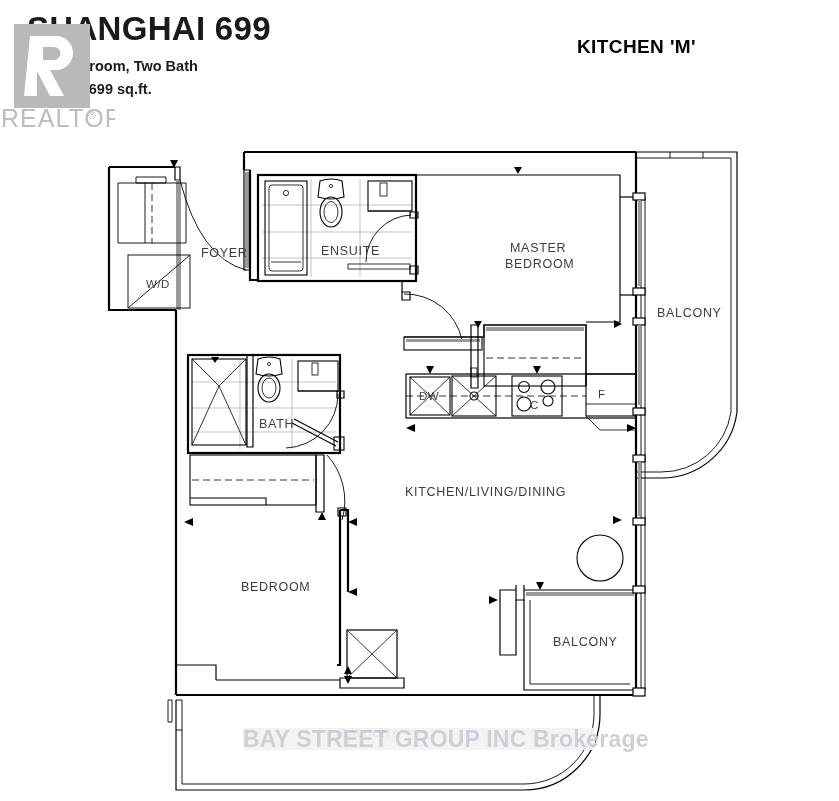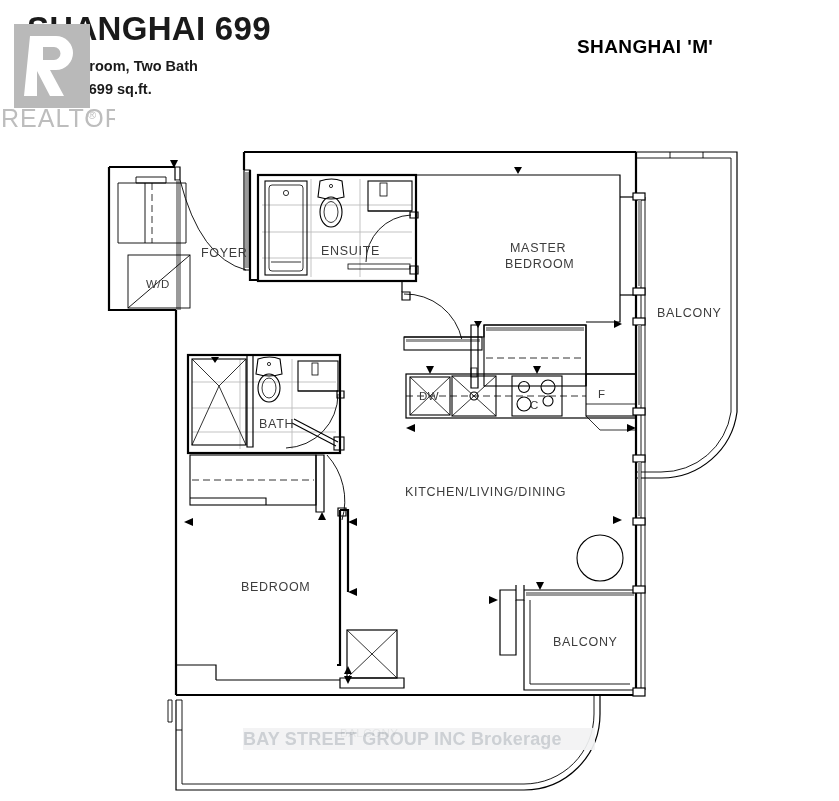--- a/index.html
+++ b/index.html
@@ -87,40 +87,40 @@
   }
 
   
   .brokerage-mark {
     position: absolute;
     left: 243px;
     top: 728px;
     width: 352px;
     height: 22px;
     color: #c9cdd1;
-    font-size: 18px;
+    font-size: 23px;
     font-weight: bold;
     letter-spacing: 0.2px;
     line-height: 22px;
     white-space: nowrap;
     background: #f2f3f4;
     opacity: 0.92;
     pointer-events: none;
   }
 </style>
 </head>
 <body>
 
 <div id="root">
 
   <div class="header">
     <div class="title">SHANGHAI 699</div>
     <div class="subtitle">Two Bedroom, Two Bath</div>
     <div class="interior">Interior: 699 sq.ft.</div>
-    <div class="schedule">SHANGHAI 'M'</div>
+    <div class="schedule">KITCHEN 'M'</div>
   </div>
 
   <svg class="realtor-mark" viewBox="0 0 115 110">
     <g fill="#b9b9b9">
       <rect x="14" y="0" width="76" height="84"></rect>
     </g>
     <g fill="#ffffff">
 
       <path d="M30 12 h26 a17 17 0 0 1 0 34 h-6 l14 26 h-14 l-13 -25 v25 h-13 z
                M43 23 v13 h11 a6.5 6.5 0 0 0 0 -13 z"></path>

